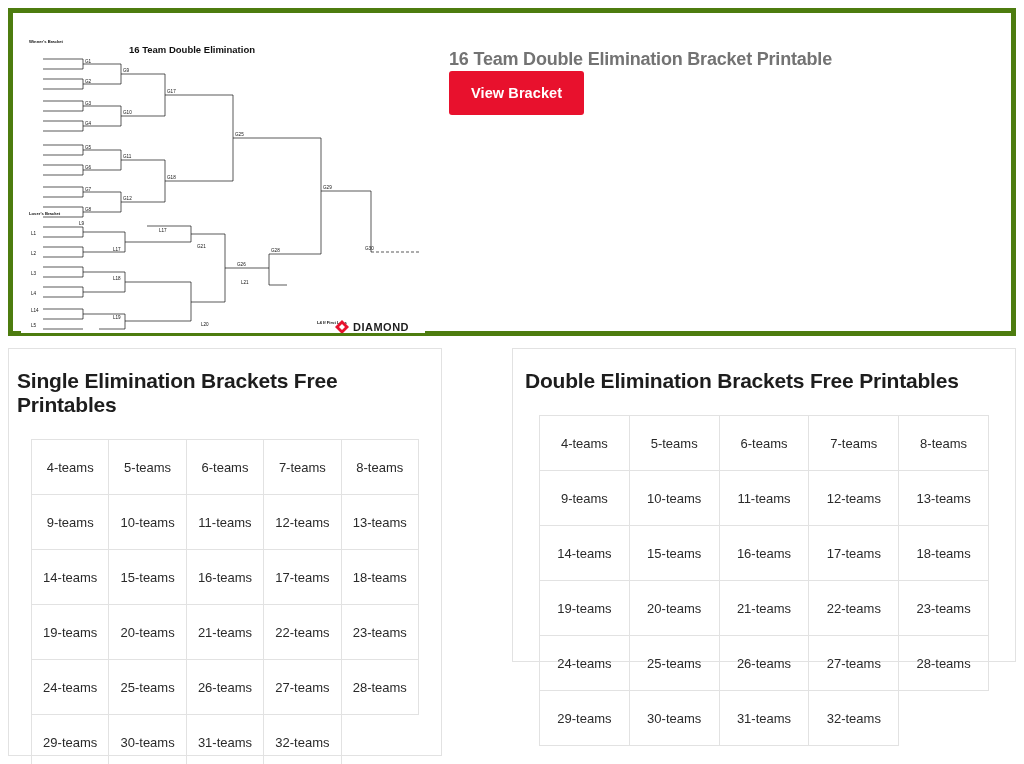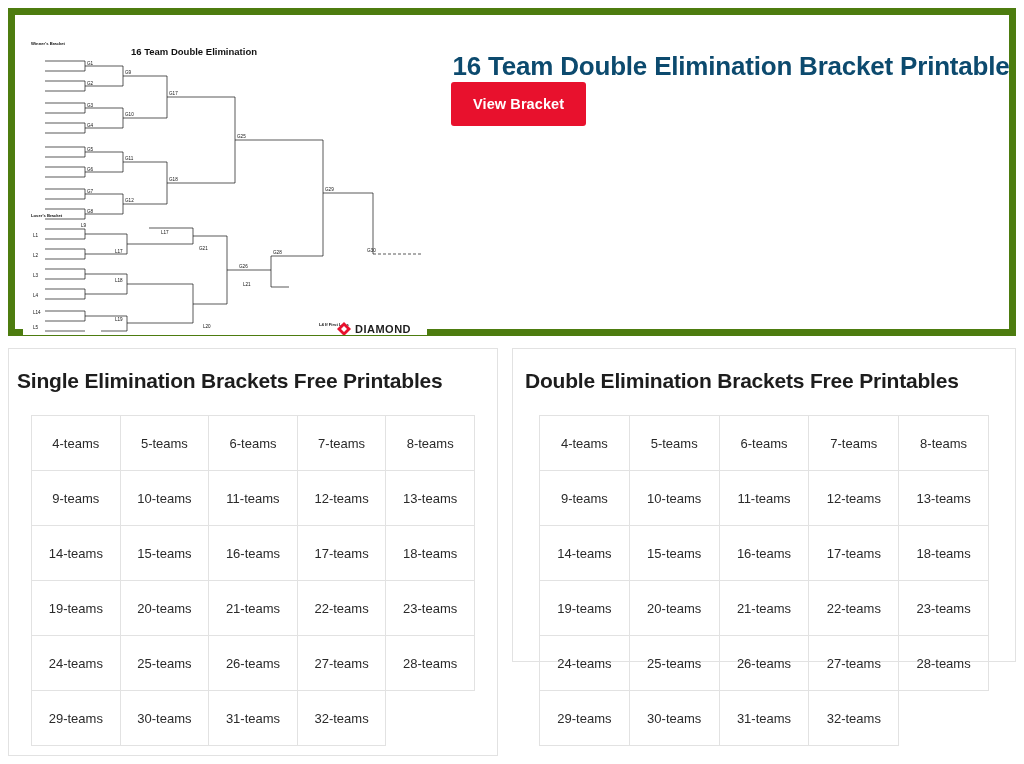--- a/index.html
+++ b/index.html
@@ -15,48 +15,47 @@
     position: relative;
   }
 
   
   .hero {
     position: absolute;
     left: 8px;
     top: 8px;
     width: 1008px;
     height: 328px;
-    border: 7px solid #4d7c0f;
+    border: 5px solid #4d7c0f;
     box-sizing: border-box;
     background: #fff;
   }
   .bracket-art {
     position: absolute;
     left: 8px;
     top: 8px;
     width: 404px;
     height: 312px;
     overflow: hidden;
   }
   .bracket-art svg { display: block; }
 
   .hero-right {
     position: absolute;
     left: 436px;
     top: 36px;
     width: 560px;
   }
   .hero-title {
-    font-size: 26px;
+    font-size: 18px;
     font-weight: bold;
-    color: #0c4a6e;
+    color: #737373;
     letter-spacing: -0.2px;
     margin: 0;
     line-height: 1.2;
-    text-align: center;
   }
   .view-bracket-btn {
     display: inline-block;
     background: #e8112d;
     color: #ffffff;
     font-size: 14.5px;
     font-weight: bold;
     padding: 14px 22px;
     border: none;
     border-radius: 3px;
@@ -67,21 +66,21 @@
 
   
   .panel {
     position: absolute;
     top: 348px;
     border: 1px solid #e2e2e2;
     box-sizing: border-box;
     background: #fff;
     padding: 0;
   }
-  .panel-left  { left: 8px;   width: 490px; height: 408px; }
+  .panel-left  { left: 8px;   width: 434px; height: 408px; }
   .panel-right { left: 512px; width: 504px; height: 314px; }
 
   .panel-title {
     font-size: 21px;
     font-weight: bold;
     color: #1d1d1d;
     margin: 20px 0 0 0;
     padding: 0 8px;
     letter-spacing: -0.2px;
     text-align: left;

